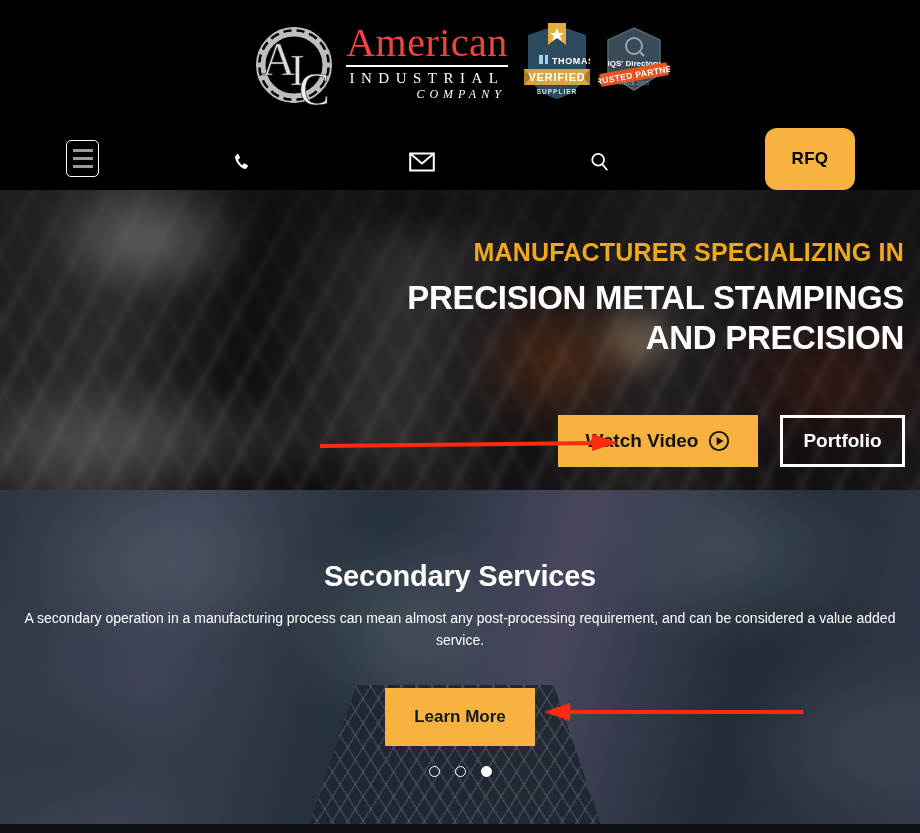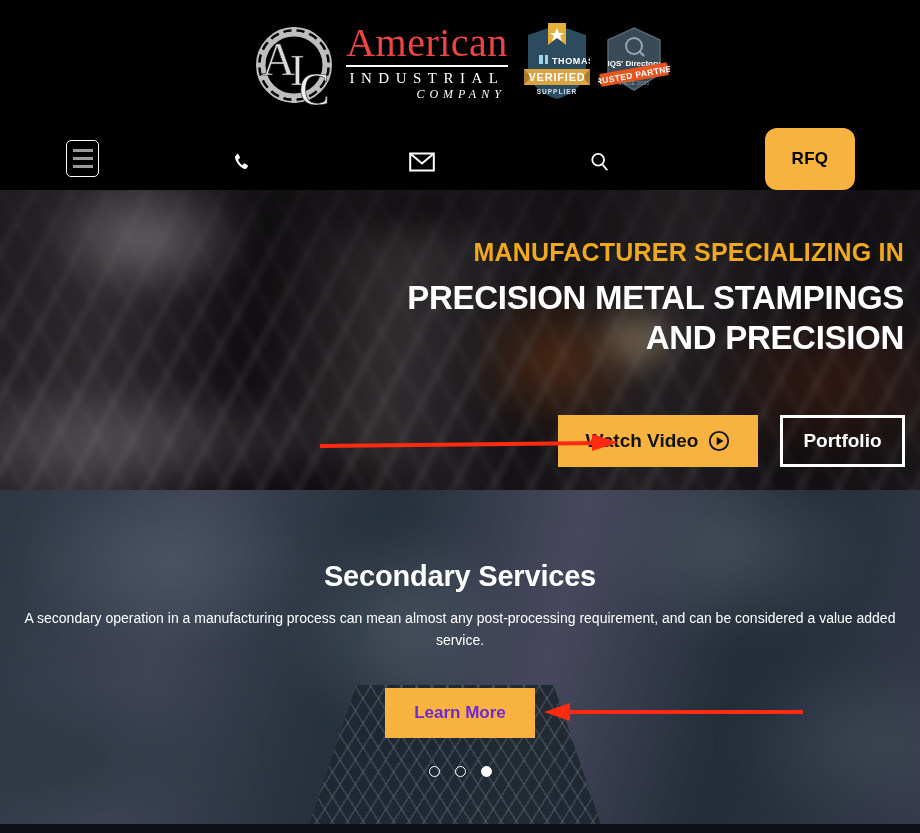--- a/index.html
+++ b/index.html
@@ -188,22 +188,22 @@
   }
   .slide-head {
     position:absolute; left:0; top:70px; width:920px; text-align:center;
     color:#fff; font-size:29px; font-weight:700; letter-spacing:-.2px;
   }
   .slide-sub {
     position:absolute; left:10px; top:118px; width:900px; text-align:center;
     color:#fff; font-size:14px; font-weight:400; line-height:1.56;
   }
   .btn-learn {
-    position:absolute; left:385px; top:688px; width:150px; height:50px;
-    background:#F7B23F; border:none; color:#6d28d9;
+    position:absolute; left:385px; top:688px; width:150px; height:58px;
+    background:#F7B23F; border:none; color:#0f172a;
     font-size:17px; font-weight:600;
     font-family:"Liberation Sans", sans-serif;
     display:flex; align-items:center; justify-content:center; cursor:pointer;
     z-index:20;
   }
   .dots {
     position:absolute; left:0; top:766px; width:920px;
     display:flex; align-items:center; justify-content:center; gap:15px;
     z-index:20;
   }

